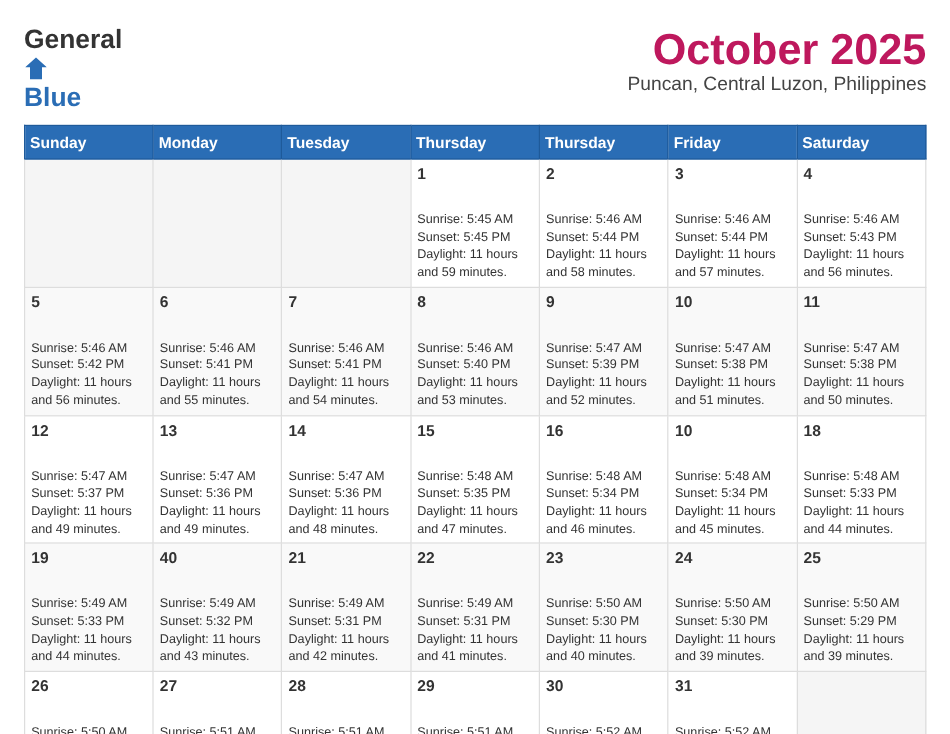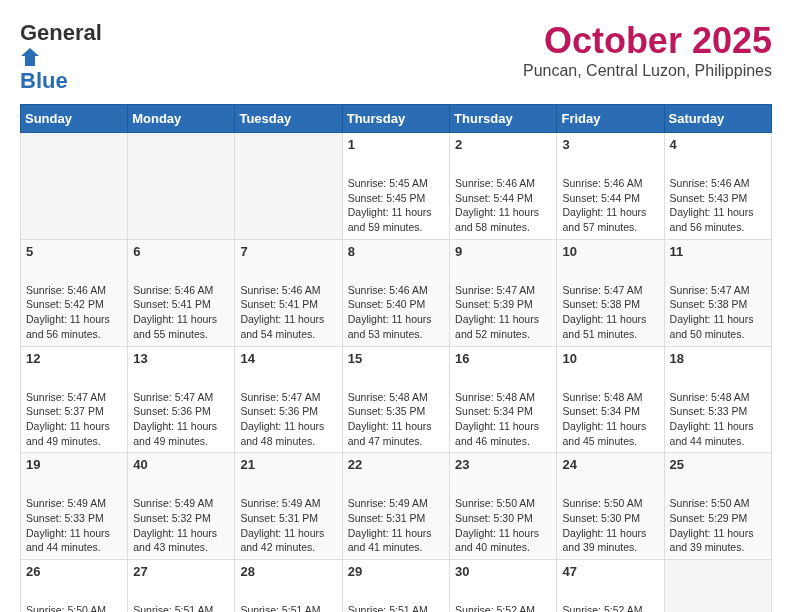--- a/index.html
+++ b/index.html
@@ -294,21 +294,21 @@
 Sunset: 5:27 PM
 Daylight: 11 hours and 35 minutes.</div>
         </td>
         <td>
           <div class="day-number">30</div>
           <div class="day-info" style="white-space: pre-line;">Sunrise: 5:52 AM
 Sunset: 5:27 PM
 Daylight: 11 hours and 35 minutes.</div>
         </td>
         <td>
-          <div class="day-number">47</div>
+          <div class="day-number">31</div>
           <div class="day-info" style="white-space: pre-line;">Sunrise: 5:52 AM
 Sunset: 5:26 PM
 Daylight: 11 hours and 34 minutes.</div>
         </td>
         <td class="empty-cell"></td>
       </tr>
     </tbody>
 </table>
 
 </body></html>

